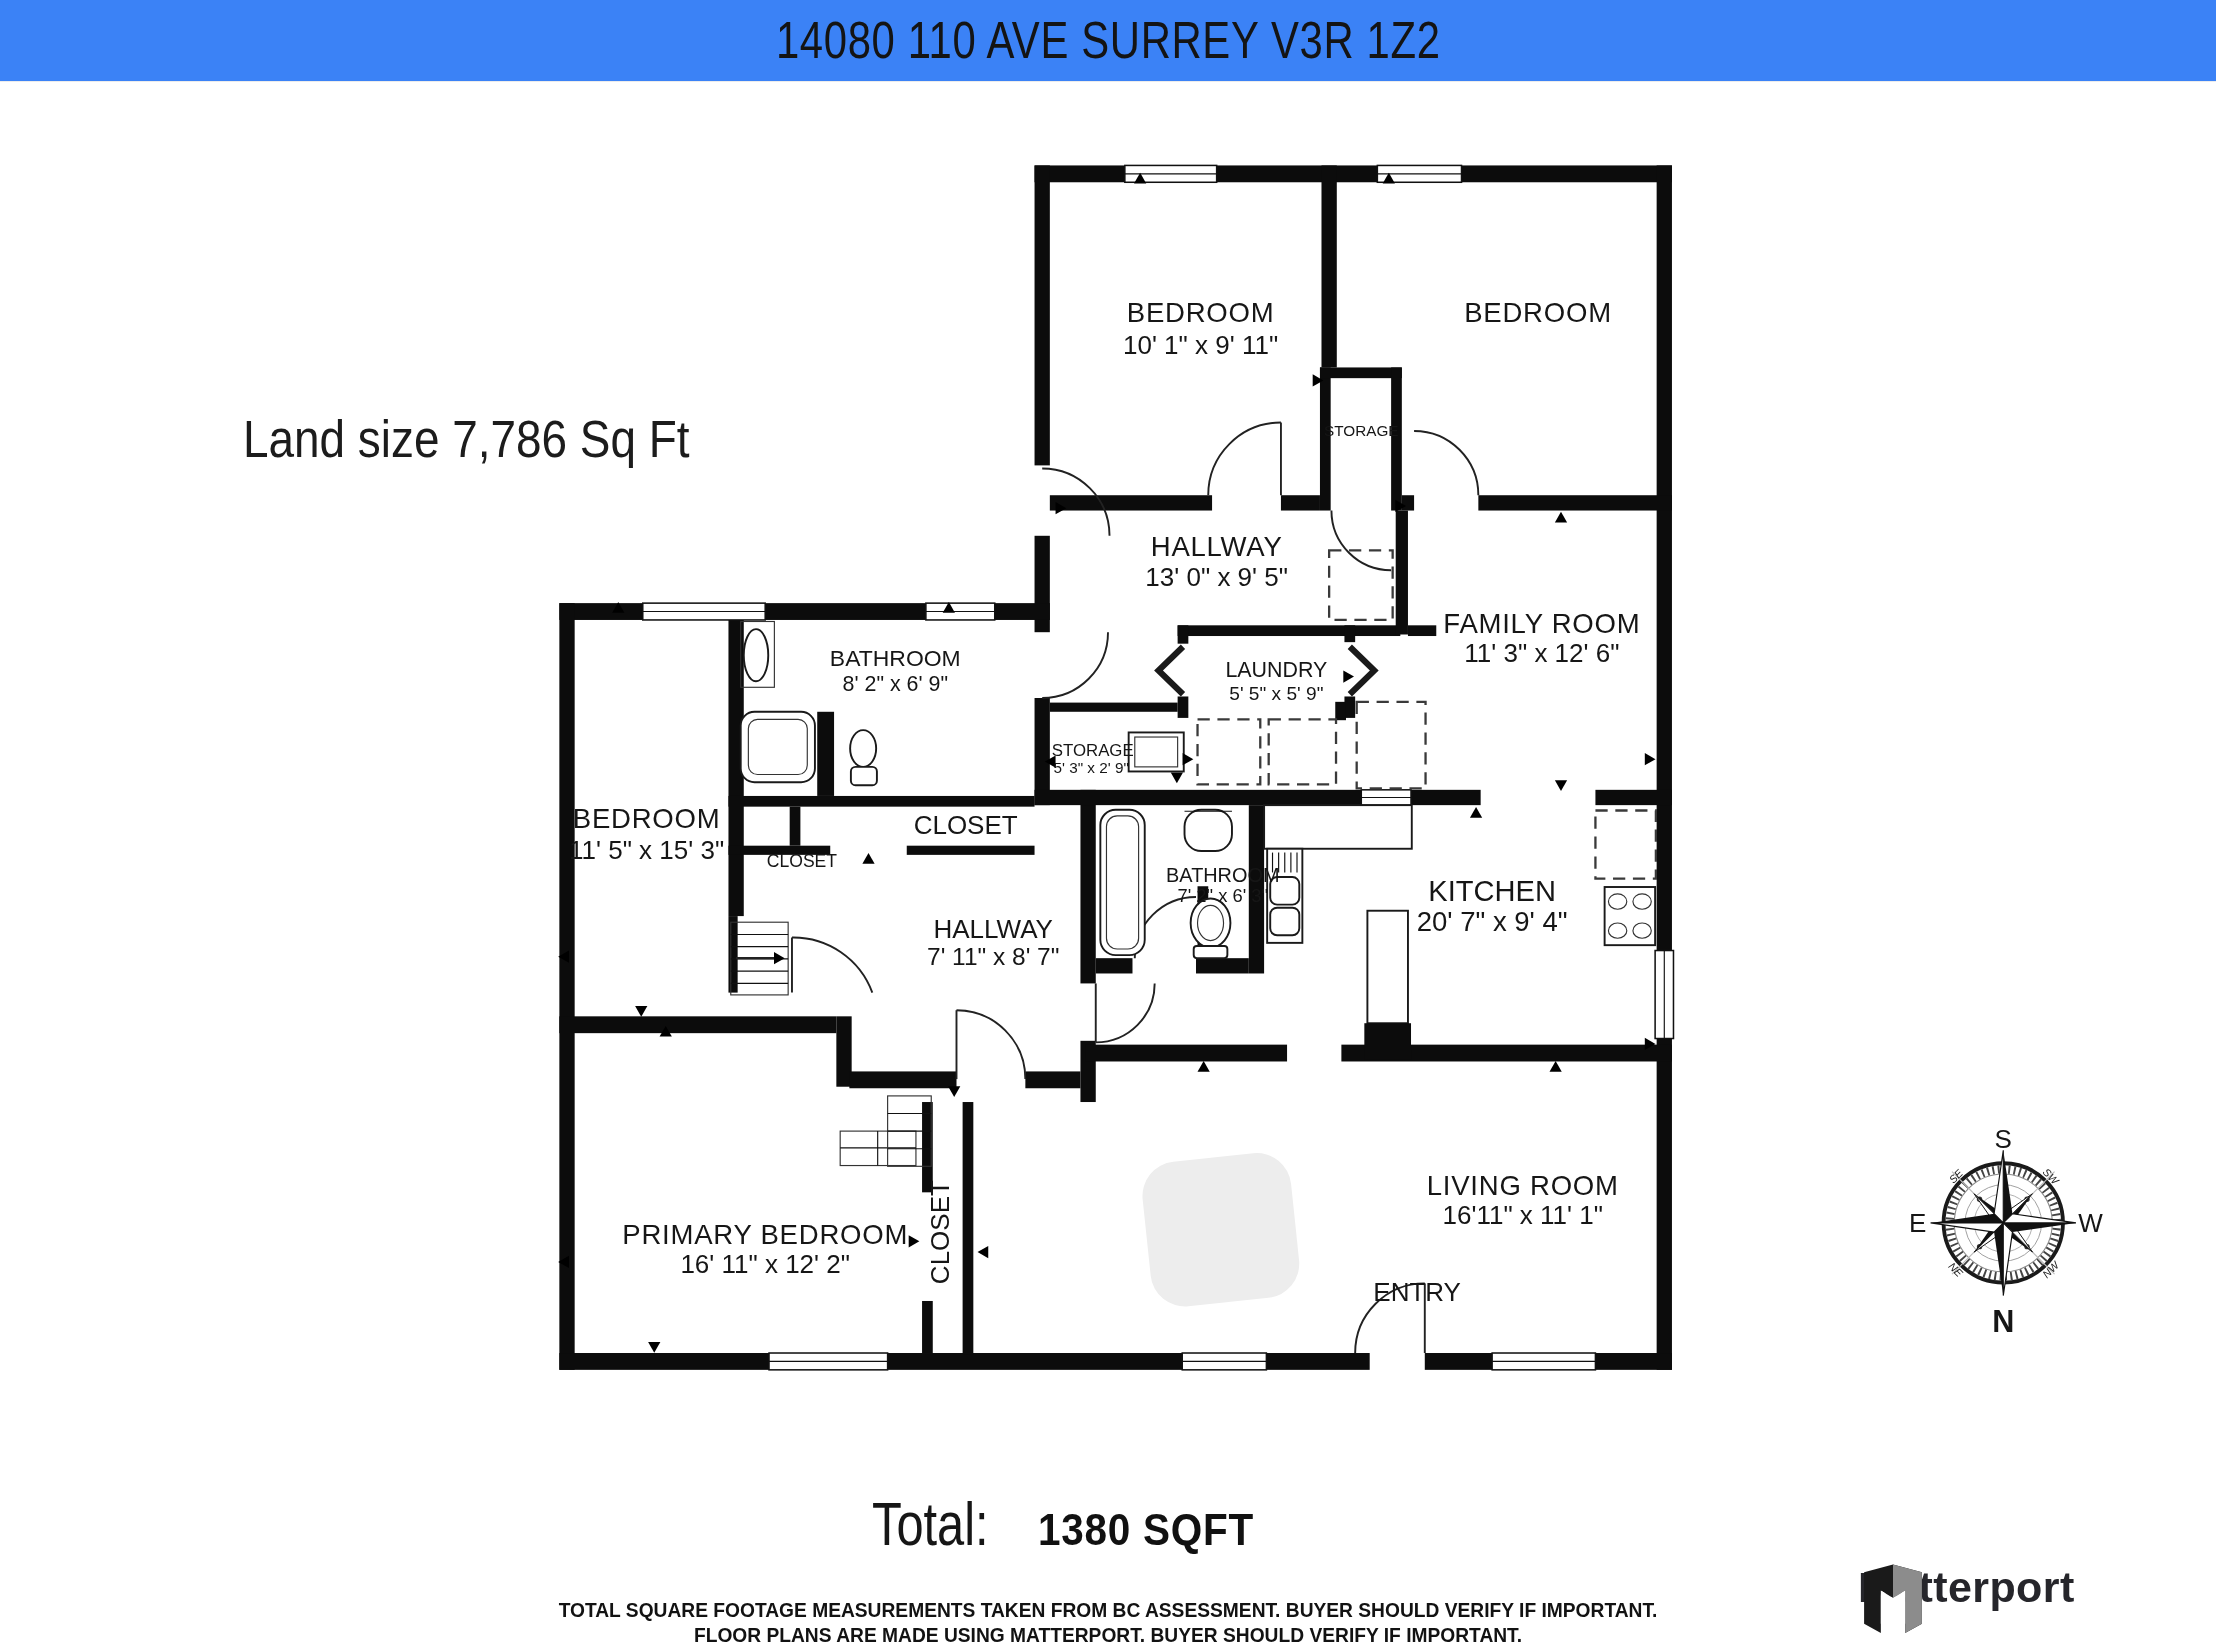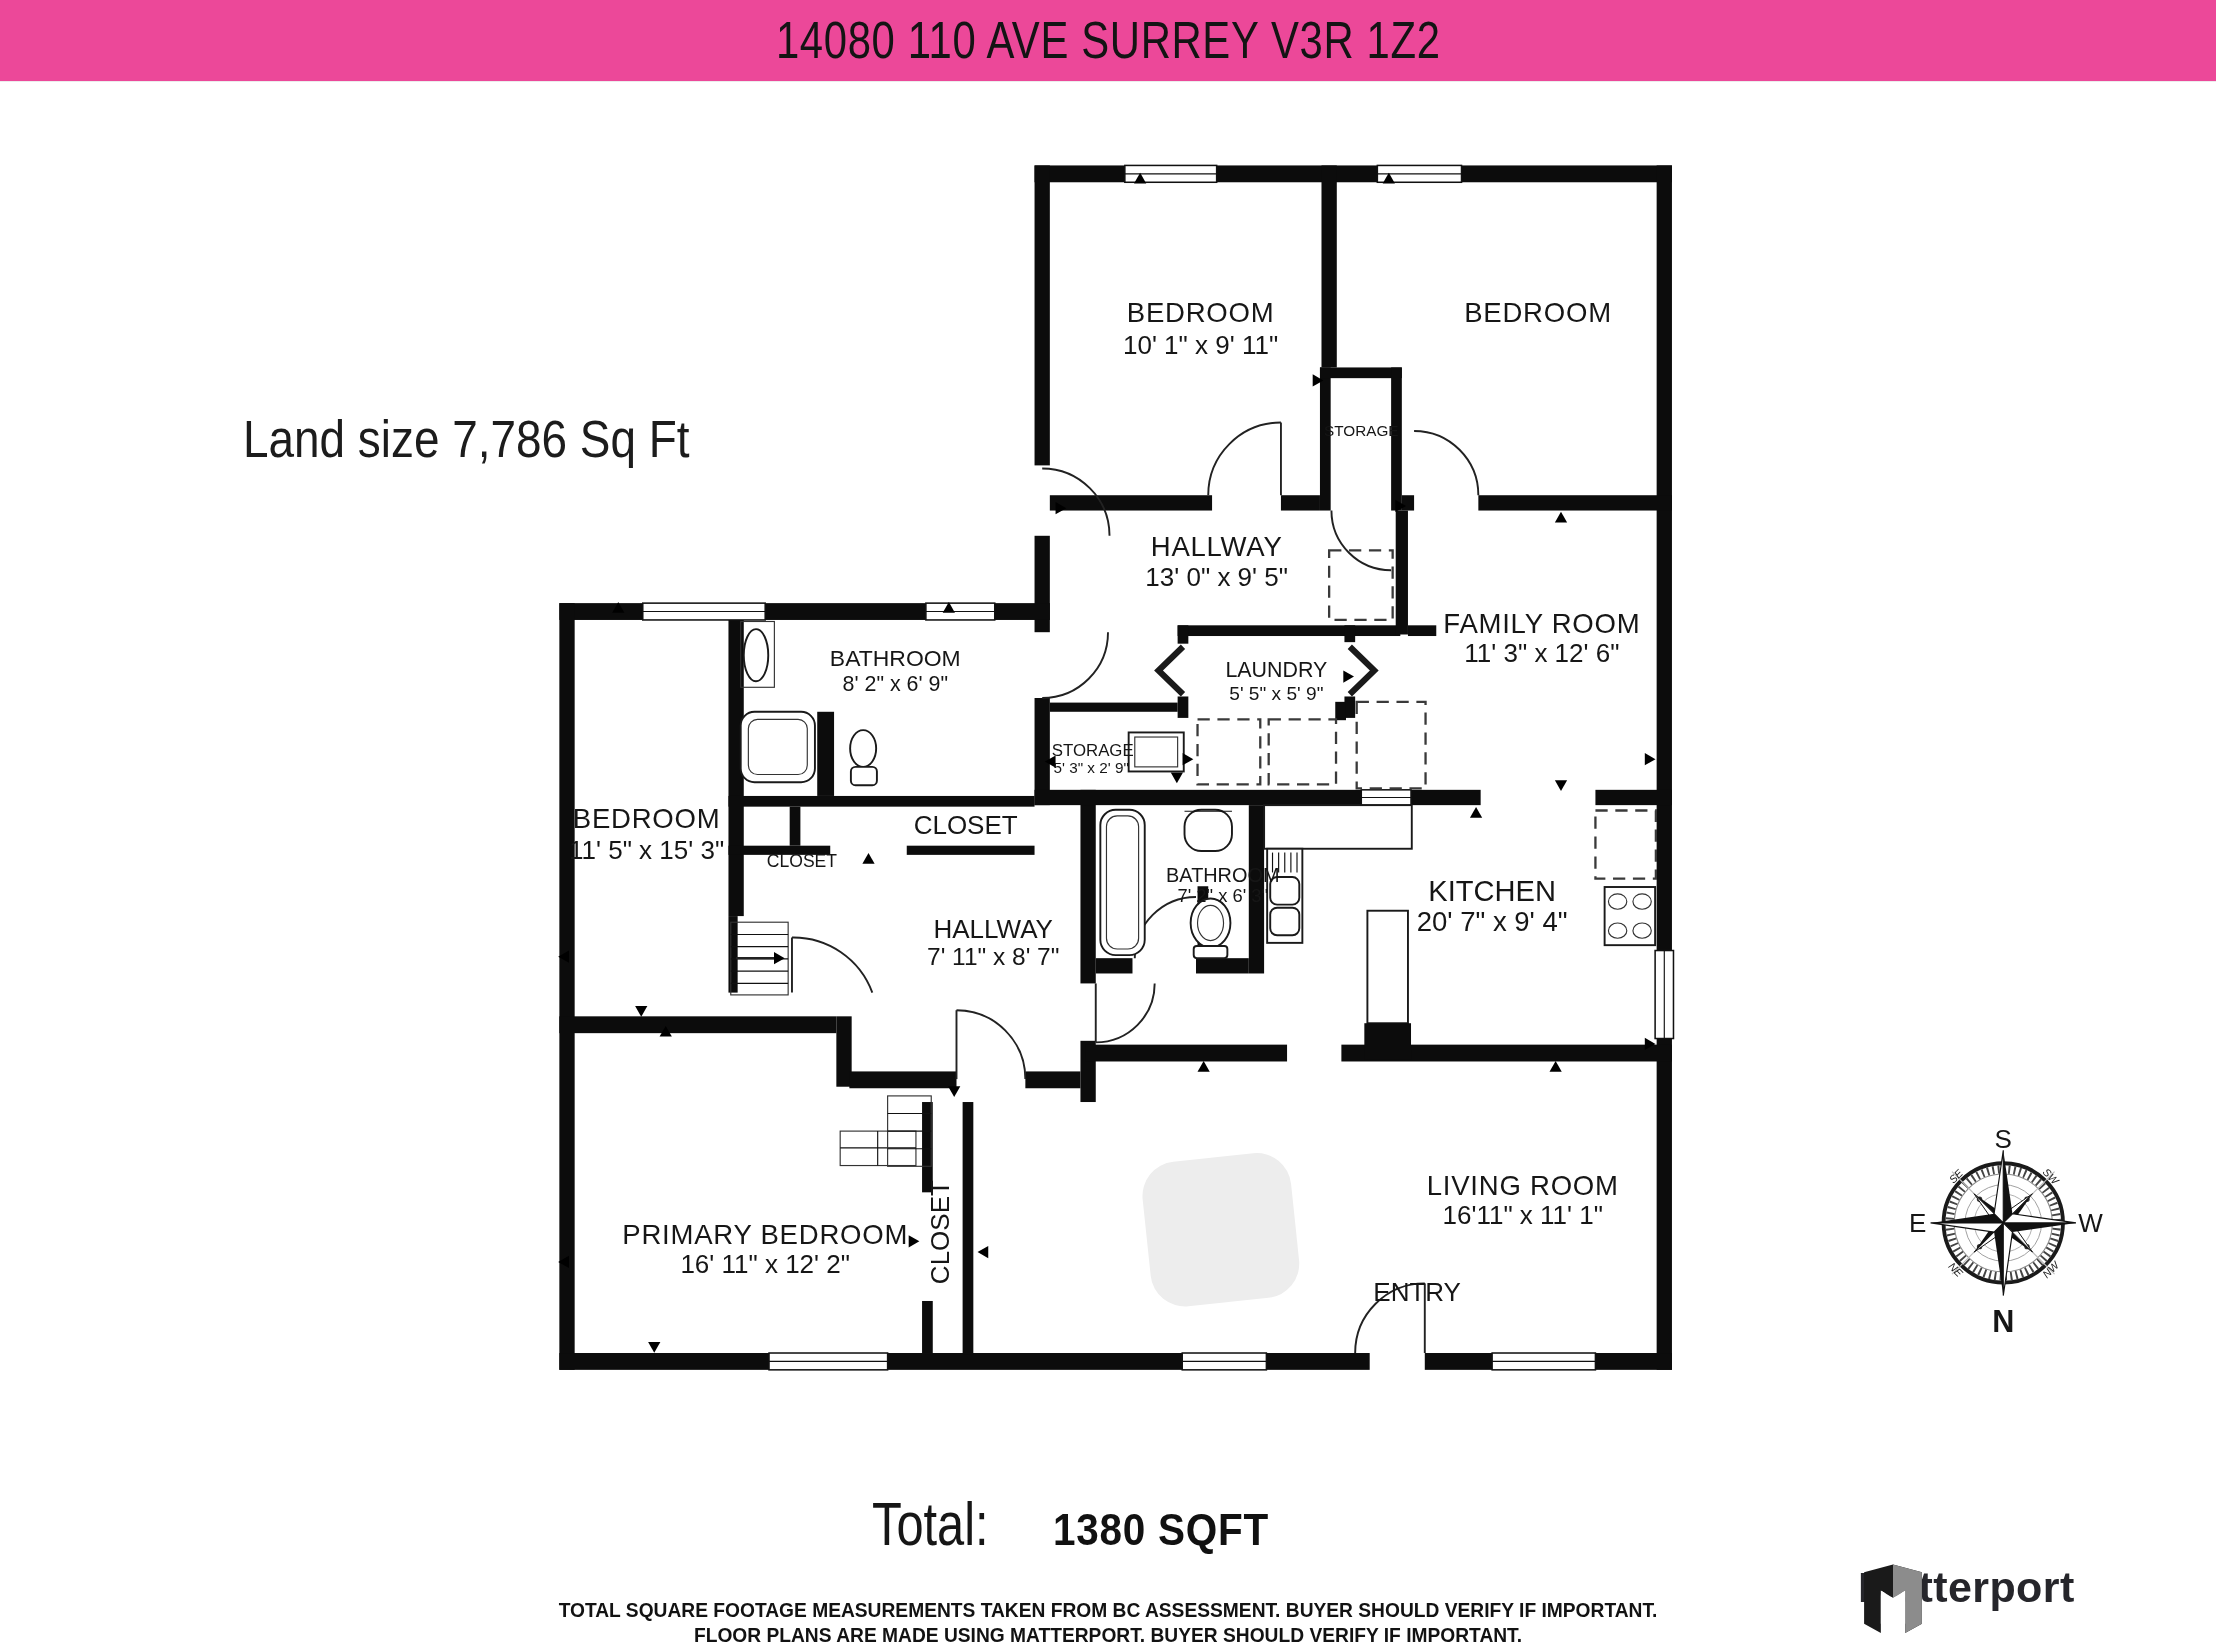--- a/index.html
+++ b/index.html
@@ -1,20 +1,20 @@
 <!DOCTYPE html>
 <html style="font-size:12.2px"><head>
 <meta charset="utf-8">
 <style>
   html,body{margin:0;padding:0;background:#ffffff;}
   body{width:2216px;height:1647px;position:relative;font-family:"Liberation Sans",sans-serif;overflow:hidden;}
-  .header{position:absolute;left:0;top:0;width:2216px;height:81px;background:#ec4899;border-bottom:1.5px solid #ececec;display:flex;align-items:center;justify-content:center;}
+  .header{position:absolute;left:0;top:0;width:2216px;height:81px;background:#3b82f6;border-bottom:1.5px solid #ececec;display:flex;align-items:center;justify-content:center;}
   .header .title{font-size:51px;font-weight:400;color:#141414;letter-spacing:0.8px;transform:scaleX(0.82);white-space:nowrap;}
   .landsize{position:absolute;left:243px;top:410px;font-size:51px;font-weight:300;color:#1c1c1c;transform:scaleX(0.90);transform-origin:left center;white-space:nowrap;}
-  .totalrow{position:absolute;left:872px;top:1489px;display:flex;align-items:baseline;gap:35px;}
+  .totalrow{position:absolute;left:872px;top:1489px;display:flex;align-items:baseline;gap:20px;}
   .total-label{font-size:61px;font-weight:300;color:#161616;transform:scaleX(0.80);transform-origin:left bottom;}
   .total-value{font-size:44px;font-weight:700;color:#111;transform:scaleX(0.92);transform-origin:left bottom;letter-spacing:0.8px;}
   .disclaimer{position:absolute;left:0;top:1598px;width:2216px;text-align:center;color:#121212;}
   .disclaimer div{font-size:20px;font-weight:700;line-height:25px;transform:scaleX(0.96);letter-spacing:0px;}
   .brand{position:absolute;left:1858px;top:1563px;display:flex;align-items:center;gap:17px;}
   .brand .brand-text{font-size:43px;font-weight:700;color:#26262b;letter-spacing:0.4px;}
   svg{position:absolute;left:0;top:0;}
   svg text{font-family:"Liberation Sans",sans-serif;fill:#161616;}
   .rl{font-size:36px;letter-spacing:1px;}
   .rd{font-size:34px;}

